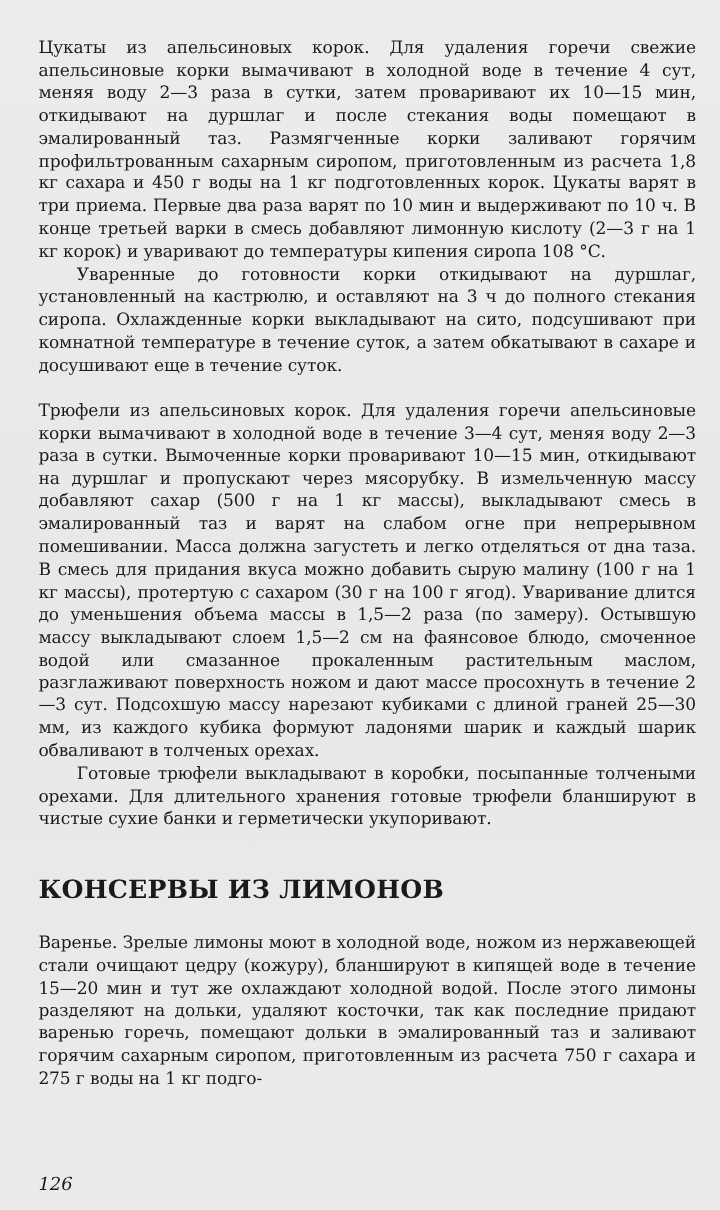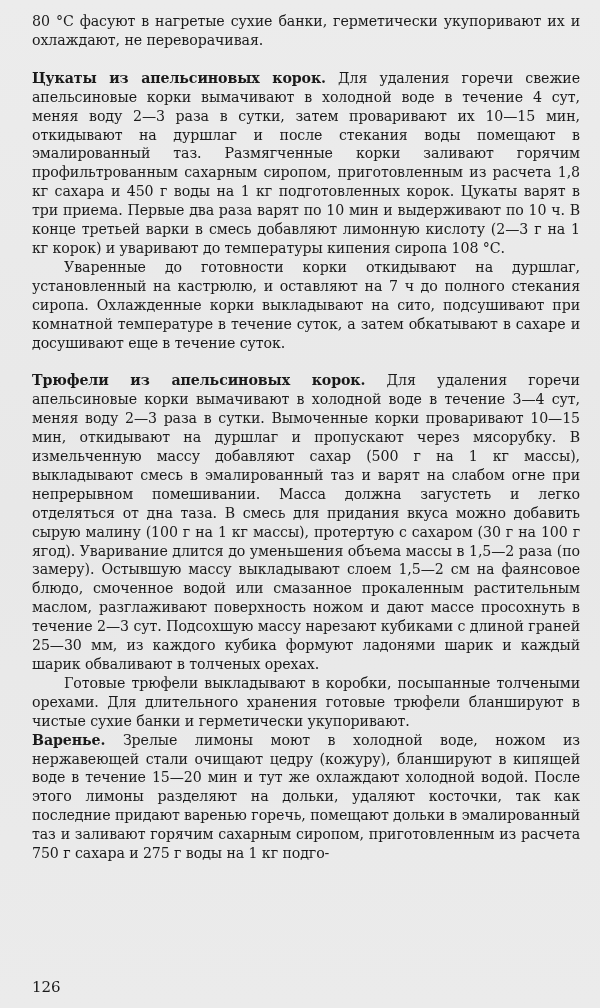--- a/index.html
+++ b/index.html
@@ -37,57 +37,58 @@
       margin: 0;
       text-align: justify;
     }
     .para.indent {
       text-indent: 32px;
     }
     .gap {
       height: 19px;
     }
     .run-in {
-      font-weight: bold;
+      font-weight: normal;
     }
     .section-heading {
       font-family: "DejaVu Serif", "Liberation Serif", serif;
       font-weight: bold;
       font-size: 21px;
       line-height: 24px;
       color: #1a1a1a;
       margin: 36px 0 24px 0;
       letter-spacing: 0.2px;
     }
     .page-number {
       position: absolute;
       left: 32px;
       top: 978px;
       font-family: "DejaVu Serif", "Liberation Serif", serif;
       font-size: 15px;
       color: #1a1a1a;
+      font-style: italic;
     }
   </style>
 </head>
 <body>
 
 <div class="page">
   <div class="text-col">
 
-    <p class="para">80 °С фасуют в нагретые сухие банки, герметически укупоривают их и охлаждают, не переворачивая.</p>
 
     <div class="gap"></div>
 
     <p class="para"><span class="run-in">Цукаты из апельсиновых корок.</span><span> Для удаления горечи свежие апельсиновые корки вымачивают в холодной воде в течение 4 сут, меняя воду 2—3 раза в сутки, затем проваривают их 10—15 мин, откидывают на дуршлаг и после стекания воды помещают в эмалированный таз. Размягченные корки заливают горячим профильтрованным сахарным сиропом, приготовленным из расчета 1,8 кг сахара и 450 г воды на 1 кг подготовленных корок. Цукаты варят в три приема. Первые два раза варят по 10 мин и выдерживают по 10 ч. В конце третьей варки в смесь добавляют лимонную кислоту (2—3 г на 1 кг корок) и уваривают до температуры кипения сиропа 108 °С.</span></p>
-    <p class="para indent">Уваренные до готовности корки откидывают на дуршлаг, установленный на кастрюлю, и оставляют на 7 ч до полного стекания сиропа. Охлажденные корки выкладывают на сито, подсушивают при комнатной температуре в течение суток, а затем обкатывают в сахаре и досушивают еще в течение суток.</p>
+    <p class="para indent">Уваренные до готовности корки откидывают на дуршлаг, установленный на кастрюлю, и оставляют на 3 ч до полного стекания сиропа. Охлажденные корки выкладывают на сито, подсушивают при комнатной температуре в течение суток, а затем обкатывают в сахаре и досушивают еще в течение суток.</p>
 
     <div class="gap"></div>
 
     <p class="para"><span class="run-in">Трюфели из апельсиновых корок.</span><span> Для удаления горечи апельсиновые корки вымачивают в холодной воде в течение 3—4 сут, меняя воду 2—3 раза в сутки. Вымоченные корки проваривают 10—15 мин, откидывают на дуршлаг и пропускают через мясорубку. В измельченную массу добавляют сахар (500 г на 1 кг массы), выкладывают смесь в эмалированный таз и варят на слабом огне при непрерывном помешивании. Масса должна загустеть и легко отделяться от дна таза. В смесь для придания вкуса можно добавить сырую малину (100 г на 1 кг массы), протертую с сахаром (30 г на 100 г ягод). Уваривание длится до уменьшения объема массы в 1,5—2 раза (по замеру). Остывшую массу выкладывают слоем 1,5—2 см на фаянсовое блюдо, смоченное водой или смазанное прокаленным растительным маслом, разглаживают поверхность ножом и дают массе просохнуть в течение 2—3 сут. Подсохшую массу нарезают кубиками с длиной граней 25—30 мм, из каждого кубика формуют ладонями шарик и каждый шарик обваливают в толченых орехах.</span></p>
     <p class="para indent">Готовые трюфели выкладывают в коробки, посыпанные толчеными орехами. Для длительного хранения готовые трюфели бланшируют в чистые сухие банки и герметически укупоривают.</p>
 
+    <h2 class="section-heading">КОНСЕРВЫ ИЗ ЛИМОНОВ</h2>
 
     <p class="para"><span class="run-in">Варенье.</span><span> Зрелые лимоны моют в холодной воде, ножом из нержавеющей стали очищают цедру (кожуру), бланшируют в кипящей воде в течение 15—20 мин и тут же охлаждают холодной водой. После этого лимоны разделяют на дольки, удаляют косточки, так как последние придают варенью горечь, помещают дольки в эмалированный таз и заливают горячим сахарным сиропом, приготовленным из расчета 750 г сахара и 275 г воды на 1 кг подго-</span></p>
 
   </div>
 
   <div class="page-number">126</div>
 </div>
 
 </body></html>

